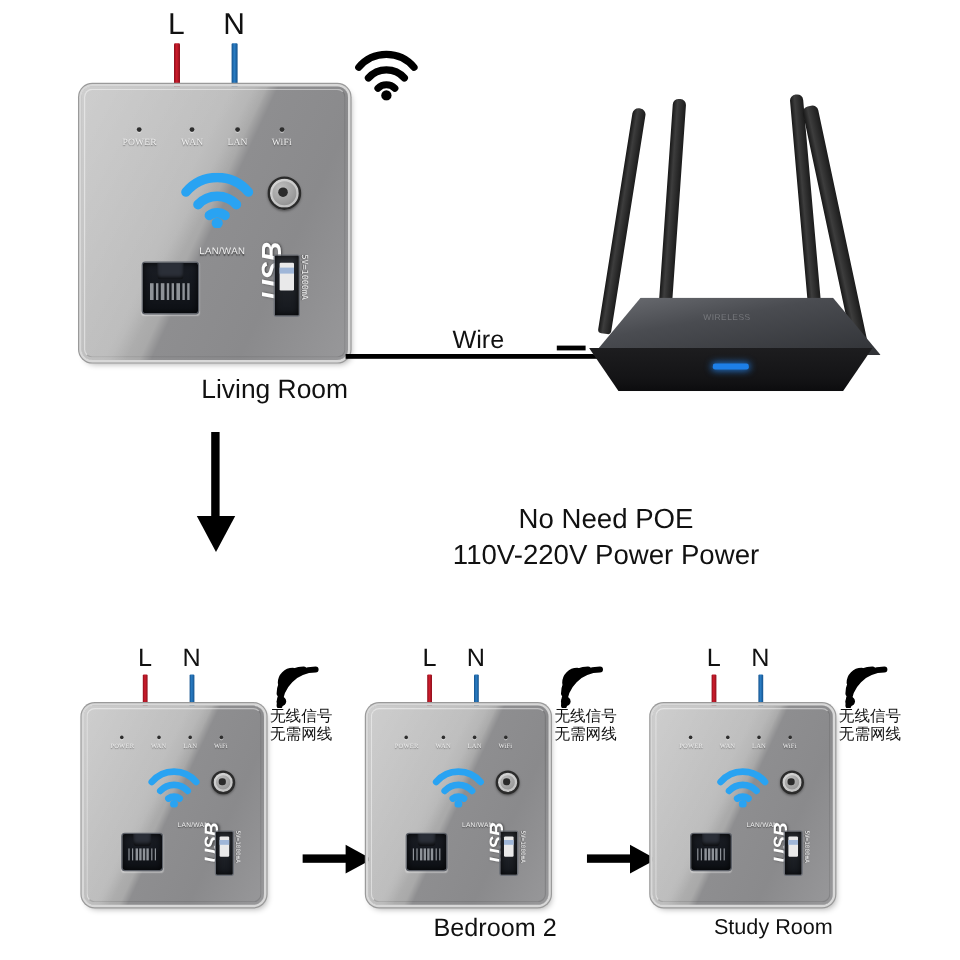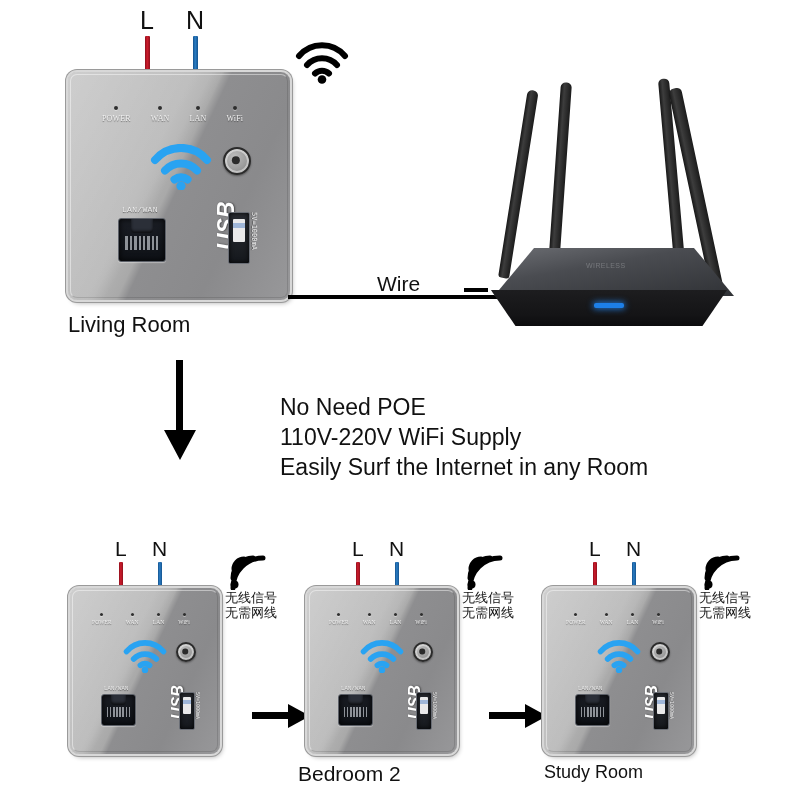--- a/index.html
+++ b/index.html
@@ -93,23 +93,23 @@
     background:#2b2f38; border-radius: 0 0 3px 3px;
     box-shadow: inset 0 -2px 3px rgba(0,0,0,.7);
   }
   .rj45 .pins {
     position:absolute; left:14%; right:14%; top:40%; height:34%;
     display:flex; justify-content:space-between;
   }
   .rj45 .pins i { display:block; width:7%; height:100%; background:#8e9298; }
   .jacklbl {
     position:absolute;
-    font-family:Liberation Mono, monospace;
+    font-family:Liberation Sans, sans-serif;
     color:#f0f0f0; text-shadow:0 1px 1px rgba(0,0,0,.5);
-    white-space:nowrap; letter-spacing:.04em;
+    white-space:nowrap; letter-spacing:.04em;margin-left:44px;
   }
 
   
   .usbport {
     position:absolute;
     background: linear-gradient(180deg,#2a2d33 0%, #15181d 100%);
     border-radius:2px;
     border:1px solid #6a6e76;
     box-shadow: inset 0 0 5px rgba(0,0,0,.9);
     overflow:hidden;
@@ -142,28 +142,28 @@
   .lead { position:absolute; border-radius:1px; }
   .lead.l { background: linear-gradient(90deg,#8d0f1c,#cf1c2c 45%,#8d0f1c); }
   .lead.n { background: linear-gradient(90deg,#14528d,#2a7dc4 45%,#14528d); }
   .leadlbl {
     position:absolute; color:#111; font-family:"Liberation Sans", sans-serif;
     line-height:1;
   }
 
   
   .caption {
-    position:absolute; text-align:left; color:#111;
+    position:absolute; text-align:right; color:#111;
     font-family:"Liberation Sans", sans-serif; white-space:nowrap;
   }
 
   
   .headline {
-    position:absolute; text-align:left; color:#111;
-    font-family:"Liberation Sans", sans-serif; line-height:1.30;
+    position:absolute; text-align:center; color:#111;
+    font-family:"Liberation Sans", sans-serif; line-height:1.30;margin-top:25px;
   }
   .headline div { white-space:nowrap; }
 
   .cn-note {
     position:absolute; color:#111; line-height:1.18;
     font-family:"DejaVu Sans", sans-serif; white-space:nowrap;
   }
 
   .wire-label {
     position:absolute; color:#111; font-family:"Liberation Sans", sans-serif;
@@ -298,22 +298,21 @@
     <div class="abs" style="left:-6px; top:218px; width:24px; height:4px; background:#000;"></div>
   </div>
 
   <svg class="abs" style="left:160px; top:360px;" width="40" height="100" viewBox="0 0 40 100">
     <rect x="16" y="0" width="7" height="76" fill="#000"></rect>
     <polygon points="4,70 36,70 20,100" fill="#000"></polygon>
   </svg>
 
   <div class="headline" style="left:280px; top:393px; width:450px; font-size:23px;">
     <div>No Need POE</div>
-    <div>110V-220V WiFi Supply</div>
-    <div>Easily Surf the Internet in any Room</div>
+    <div>110V-220V Power Power</div>
   </div>
 
   <div class="leadlbl" style="left:115px; top:538px; font-size:21px;">L</div>
   <div class="leadlbl" style="left:152px; top:538px; font-size:21px;">N</div>
   <div class="lead l" style="left:119px; top:562px; width:4px; height:32px;"></div>
   <div class="lead n" style="left:158px; top:562px; width:4px; height:32px;"></div>
 
   <svg class="abs" style="left:227px; top:554px;" width="42" height="36" viewBox="0 0 42 36">
     <g fill="none" stroke="#000" stroke-linecap="round" stroke-width="5">
       <path d="M6 34 A30 30 0 0 1 36 4"></path>
@@ -448,21 +447,21 @@
       </span>
     </div>
     <div class="usb-word" style="left:99px; top:131px; font-size:16px;">USB</div>
     <div class="usbport" style="left:109px; top:104px; width:16px; height:38px;">
       <span class="tongue">
           <i></i>
         </span>
     </div>
     <div class="usb-rate" style="left:131px; top:104px; font-size:5px;">5V=1000mA</div>
   </div>
-  <div class="caption" style="left:298px; top:762px; width:150px; font-size:21px;">Bedroom 2</div>
+  <div class="caption" style="left:314px; top:762px; width:150px; font-size:21px;">Bedroom 2</div>
 
   <svg class="abs" style="left:489px; top:702px;" width="58" height="28" viewBox="0 0 58 28">
     <rect x="0" y="10" width="42" height="7" fill="#000"></rect>
     <polygon points="36,2 58,14 36,26" fill="#000"></polygon>
   </svg>
 
   <div class="leadlbl" style="left:589px; top:538px; font-size:21px;">L</div>
   <div class="leadlbl" style="left:626px; top:538px; font-size:21px;">N</div>
   <div class="lead l" style="left:593px; top:562px; width:4px; height:32px;"></div>
   <div class="lead n" style="left:632px; top:562px; width:4px; height:32px;"></div>

